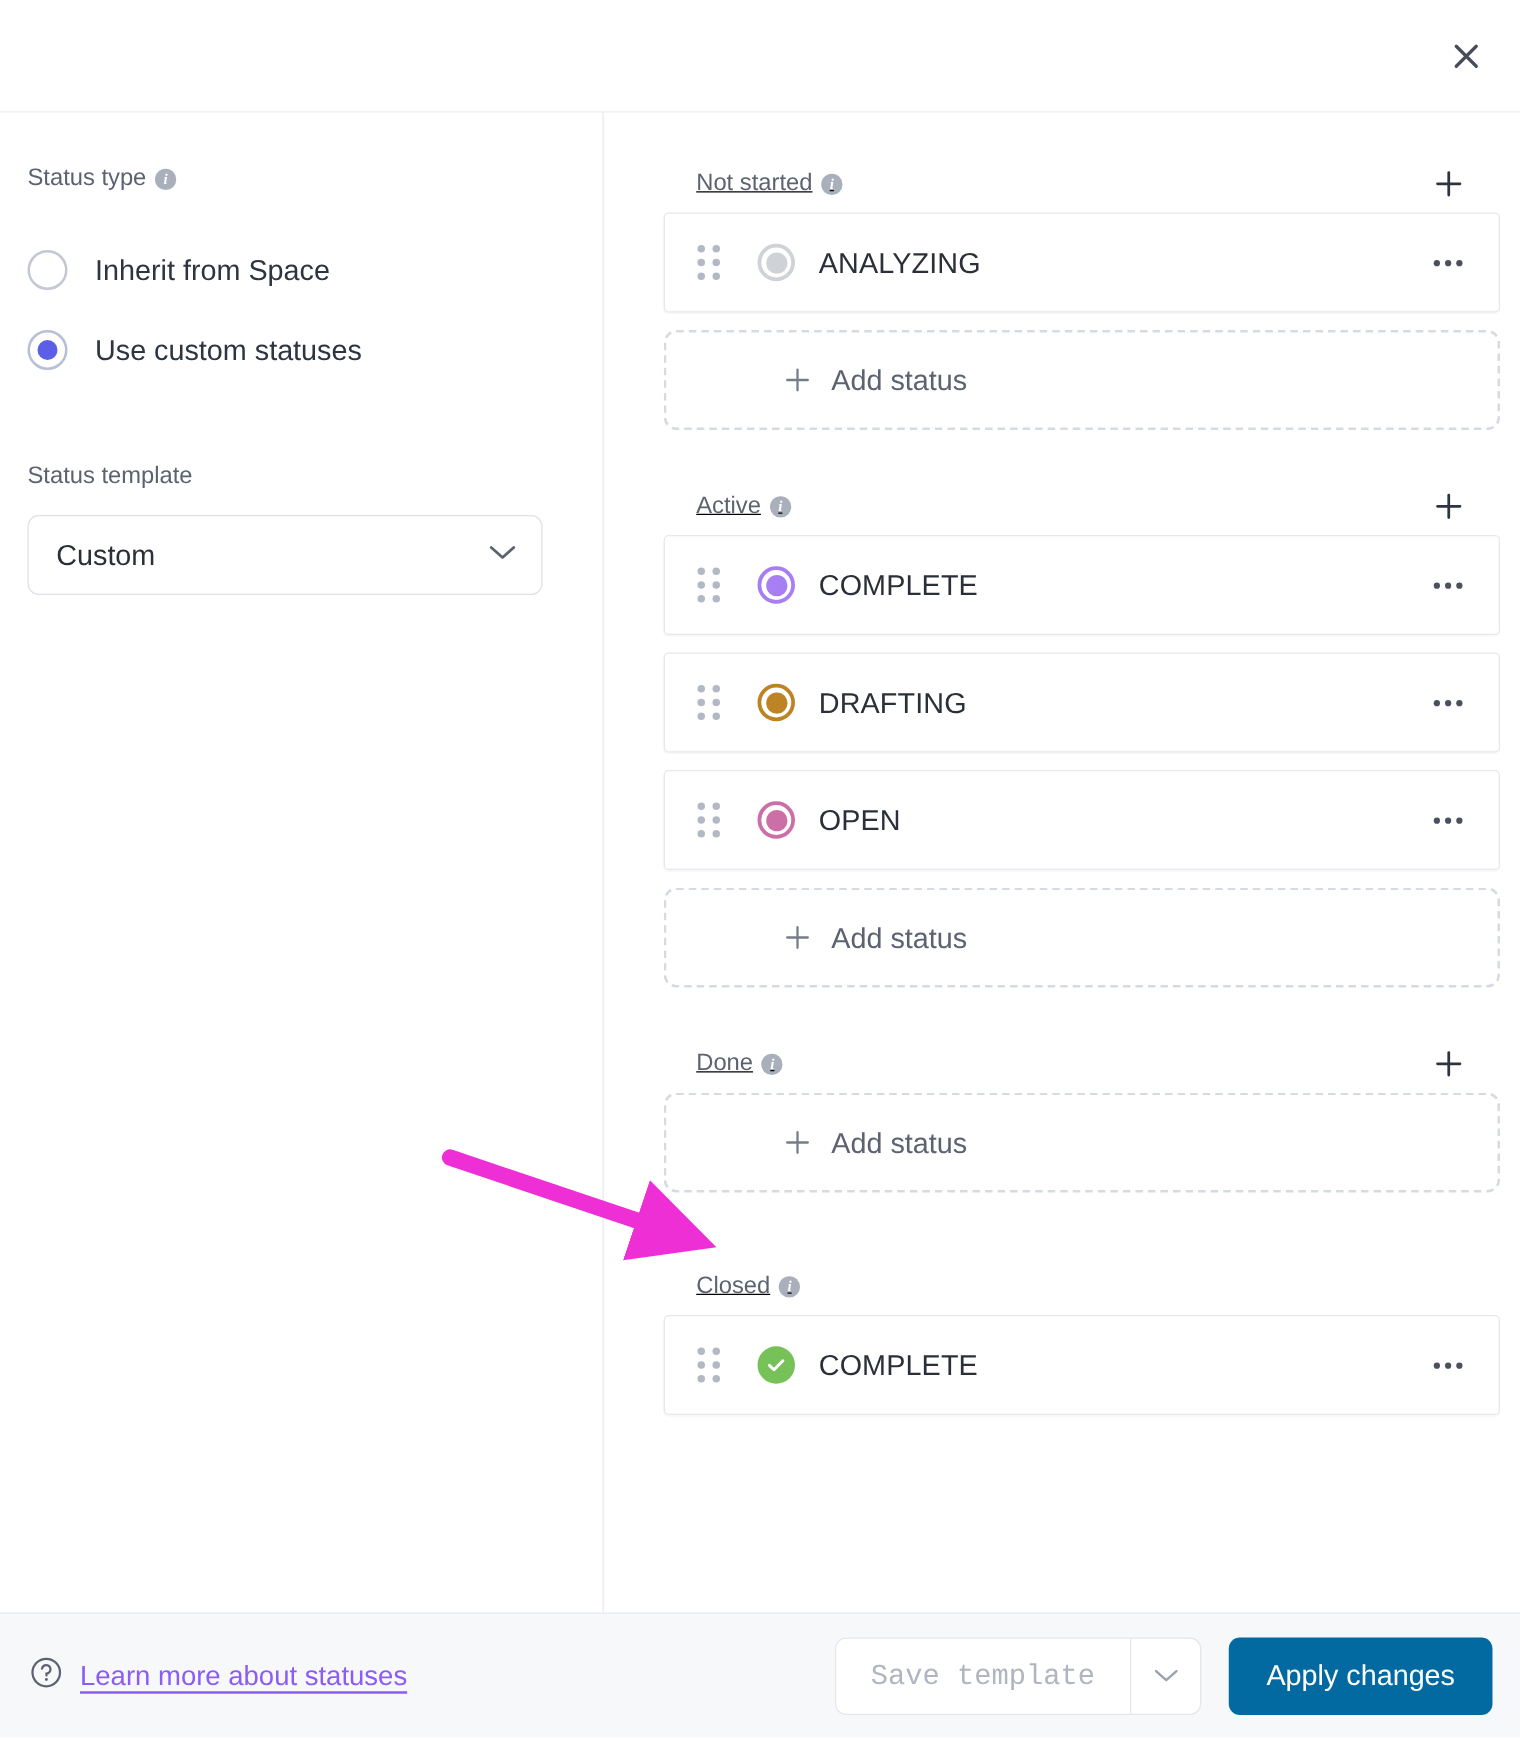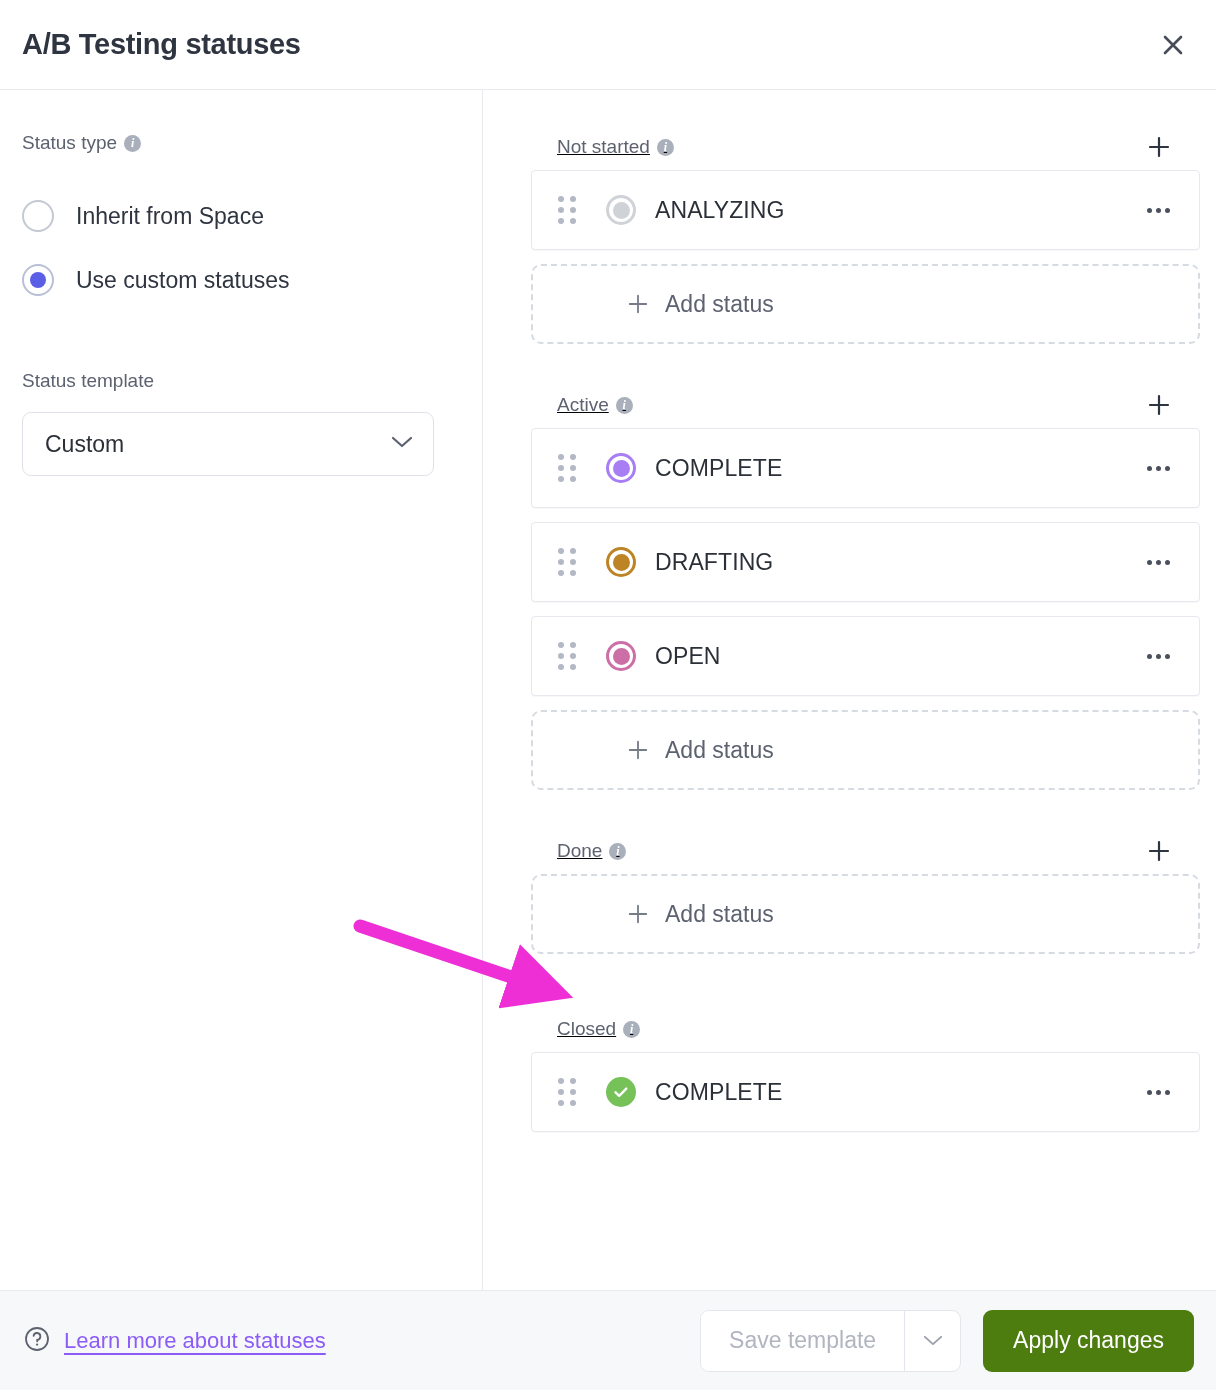--- a/index.html
+++ b/index.html
@@ -314,52 +314,51 @@
   }
   .split-main {
     display: flex;
     align-items: center;
     padding: 0 28px;
     font-size: 23px;
     color: #b0b5bf;
     cursor: default;
     background: #ffffff;
     border: none;
-    font-family: Liberation Sans, sans-serif;
+    font-family: Liberation Mono, monospace;
   }
   .split-caret {
     width: 56px;
     display: flex;
     align-items: center;
     justify-content: center;
     border-left: 1px solid #e3e6eb;
     cursor: pointer;
     color: #9ba1ac;
   }
   .primary-btn {
     height: 62px;
     padding: 0 30px;
-    background: #4d7c0f;
+    background: #0369a1;
     color: #ffffff;
     border: none;
     border-radius: 9px;
     font-size: 23px;
     cursor: pointer;
     font-family: inherit;
     display: flex;
     align-items: center;
   }
 </style>
 </head>
 <body>
 
 <div class="modal">
 
   <div class="modal-header">
-    <div class="modal-title">A/B Testing statuses</div>
     <button class="close-btn" aria-label="Close">
       <svg width="22" height="22" viewBox="0 0 22 22">
         <path d="M3 3 L19 19 M19 3 L3 19" stroke="#464d59" stroke-width="2.6" stroke-linecap="round"></path>
       </svg>
     </button>
   </div>
 
   <div class="modal-body">
 
     <div class="left-pane">

